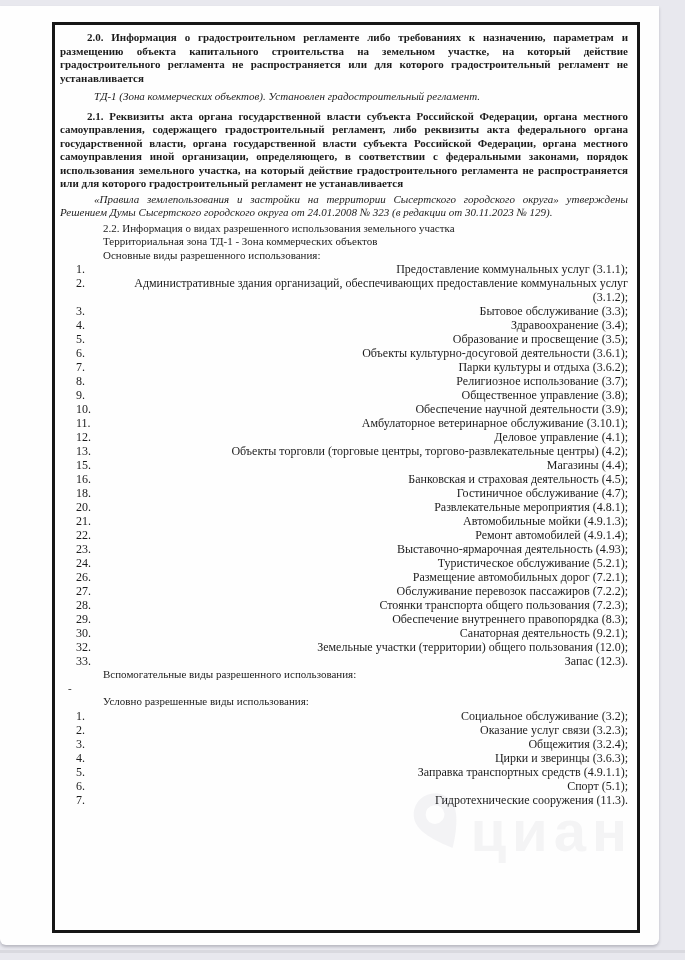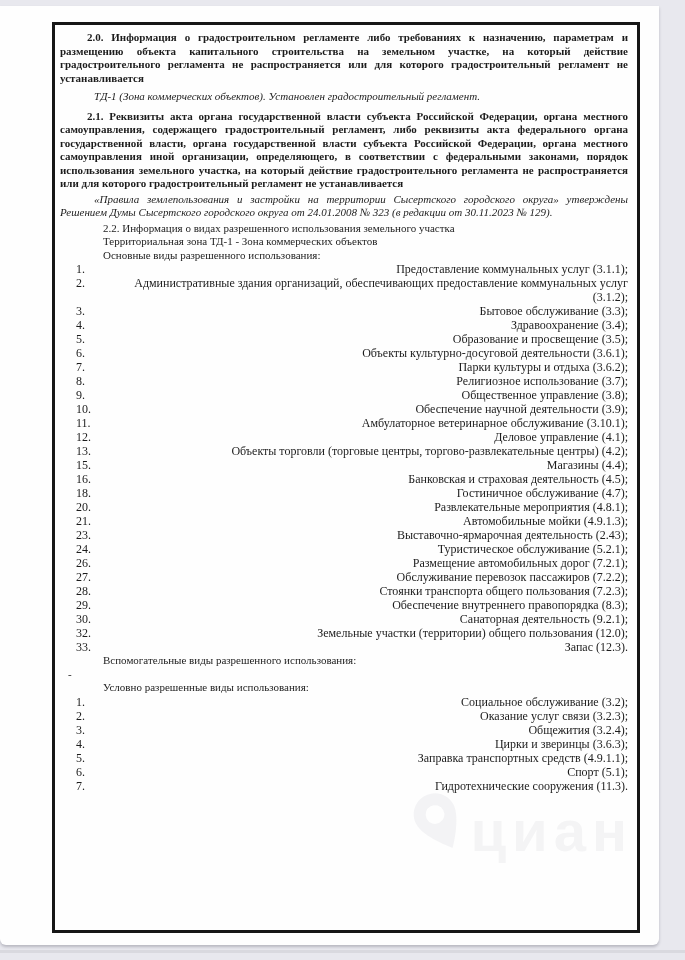--- a/index.html
+++ b/index.html
@@ -161,22 +161,26 @@
       </li>
         <li>
         <span class="num">20.</span>
         <span class="txt">Развлекательные мероприятия (4.8.1);</span>
       </li>
         <li>
         <span class="num">21.</span>
         <span class="txt">Автомобильные мойки (4.9.1.3);</span>
       </li>
         <li>
+        <span class="num">22.</span>
+        <span class="txt">Ремонт автомобилей (4.9.1.4);</span>
+      </li>
+        <li>
         <span class="num">23.</span>
-        <span class="txt">Выставочно-ярмарочная деятельность (2.43);</span>
+        <span class="txt">Выставочно-ярмарочная деятельность (4.93);</span>
       </li>
         <li>
         <span class="num">24.</span>
         <span class="txt">Туристическое обслуживание (5.2.1);</span>
       </li>
         <li>
         <span class="num">26.</span>
         <span class="txt">Размещение автомобильных дорог (7.2.1);</span>
       </li>
         <li>

